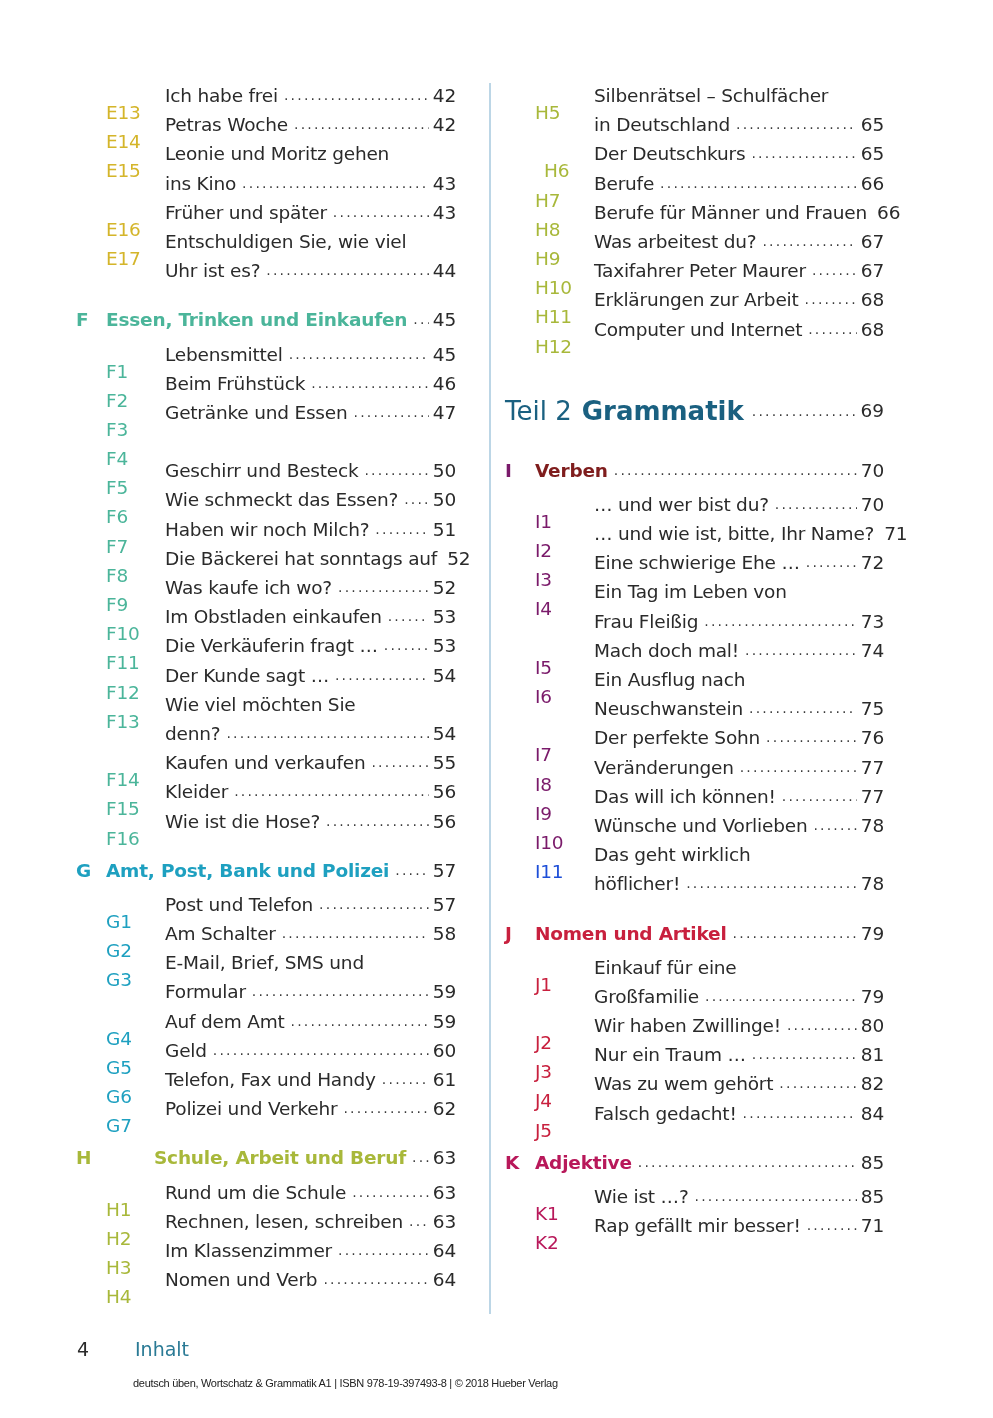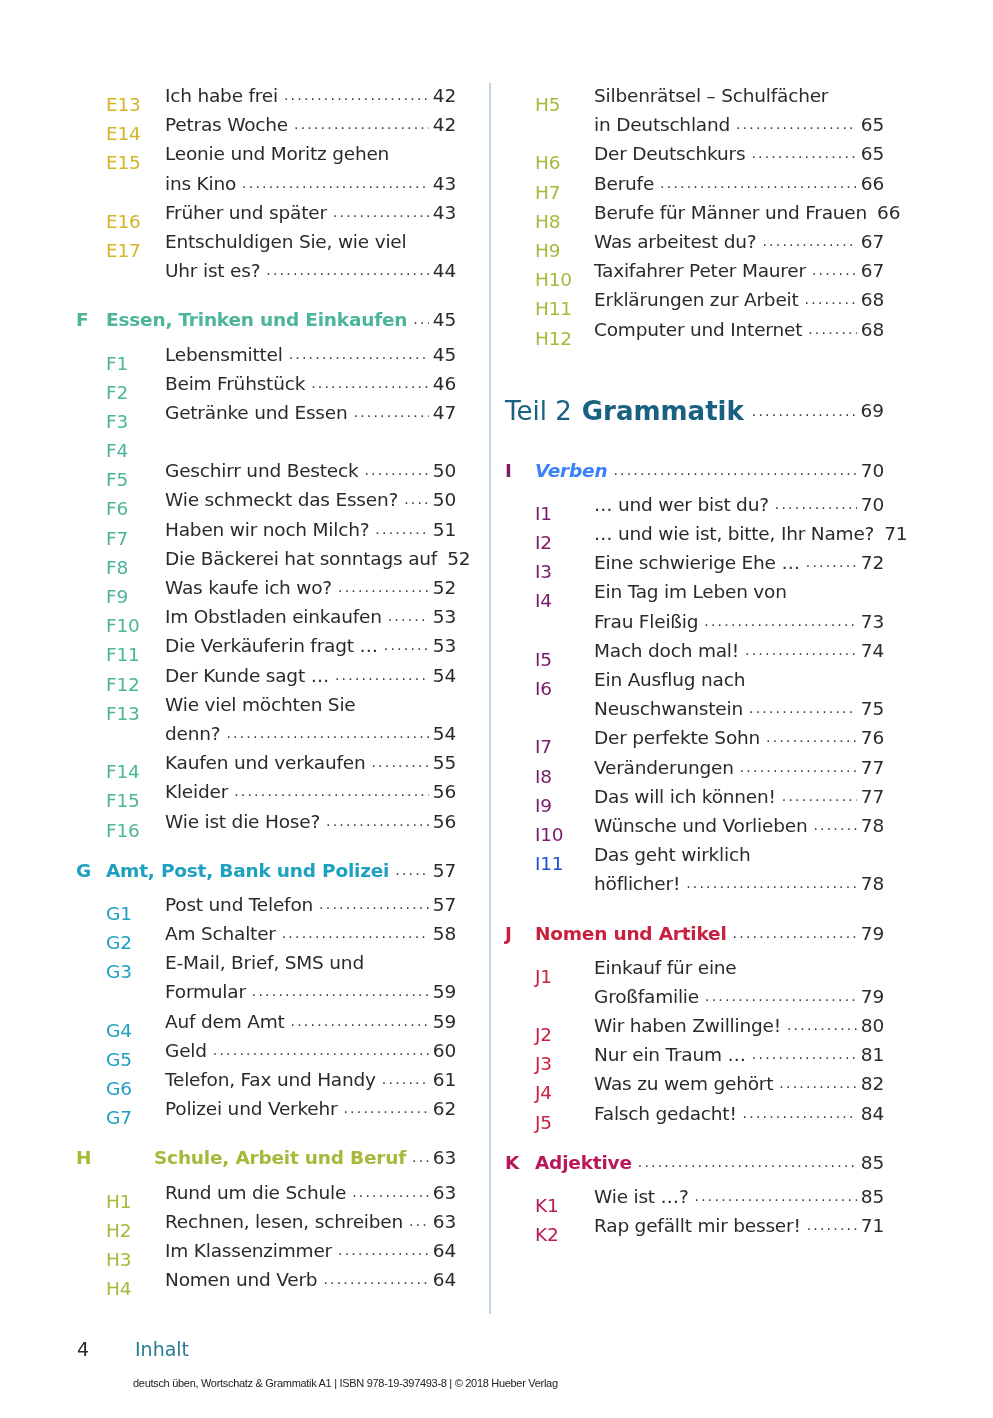--- a/index.html
+++ b/index.html
@@ -6,21 +6,21 @@
   html, body { width: 993px; height: 1418px; background: #ffffff; }
   body { position: relative; font-family: "DejaVu Sans", "Liberation Sans", sans-serif; color: #2a2a2a; overflow: hidden; }
 
   .col { position: absolute; top: 81px; }
   .col-left { left: 76px; width: 380px; }
   .col-right { left: 505px; width: 379px; }
 
   .divider { position: absolute; left: 489px; top: 83px; width: 2px; height: 1231px; background: #bcd6e6; }
 
   .row { position: relative; height: 29.2px; line-height: 29.2px; font-size: 18.5px; white-space: nowrap; letter-spacing: -0.2px; }
-  .code { position: absolute; left: 30px; top: 9px; font-size: 18.5px; }
+  .code { position: absolute; left: 30px; top: 17px; font-size: 18.5px; }
   .letter { position: absolute; left: 0; top: 0; font-weight: bold; font-size: 18.5px; }
   .entry { position: absolute; left: 89px; right: 0; top: 0; display: flex; }
   .entry.sec { left: 30px; }
   .title { flex: 0 0 auto; padding-right: 6px; background: #fff; }
   .sec .title { font-weight: bold; }
   .dots { flex: 1 1 auto; overflow: hidden; color: #3a3a3a; letter-spacing: 2.2px; font-size: 14px; }
   .dots::before { content: "................................................................................................................................"; }
   .page { flex: 0 0 auto; padding-left: 4px; }
 
   .gap { height: 20px; }
@@ -354,21 +354,21 @@
       </div>
     </div>
     <div class="row">
       <div class="entry">
         <span class="title">in Deutschland</span>
         <span class="dots"></span>
         <span class="page">65</span>
       </div>
     </div>
     <div class="row">
-      <span class="code" style="color: rgb(168, 184, 58);">H6</span>
+      <span class="code" style="color: rgb(168, 184, 58); margin-left: 9px;">H6</span>
       <div class="entry">
         <span class="title">Der Deutschkurs</span>
         <span class="dots"></span>
         <span class="page">65</span>
       </div>
     </div>
     <div class="row">
       <span class="code" style="color: rgb(168, 184, 58);">H7</span>
       <div class="entry">
         <span class="title">Berufe</span>
@@ -422,21 +422,21 @@
         <span class="teil-label">Teil 2</span>
         <span class="teil-title">Grammatik</span>
         <span class="dots"></span>
         <span class="page">69</span>
       </div>
     </div>
     <div class="gap"></div>
     <div class="row">
       <span class="letter" style="color: rgb(122, 26, 106);">I</span>
       <div class="entry sec">
-        <span class="title" style="color: #3b82f6; font-style: italic;">Verben</span>
+        <span class="title" style="color: #7f1d1d;">Verben</span>
         <span class="dots"></span>
         <span class="page">70</span>
       </div>
     </div>
     <div class="gap-sm"></div>
     <div class="row">
       <span class="code" style="color: rgb(122, 26, 106);">I1</span>
       <div class="entry">
         <span class="title">… und wer bist du?</span>
         <span class="dots"></span>

